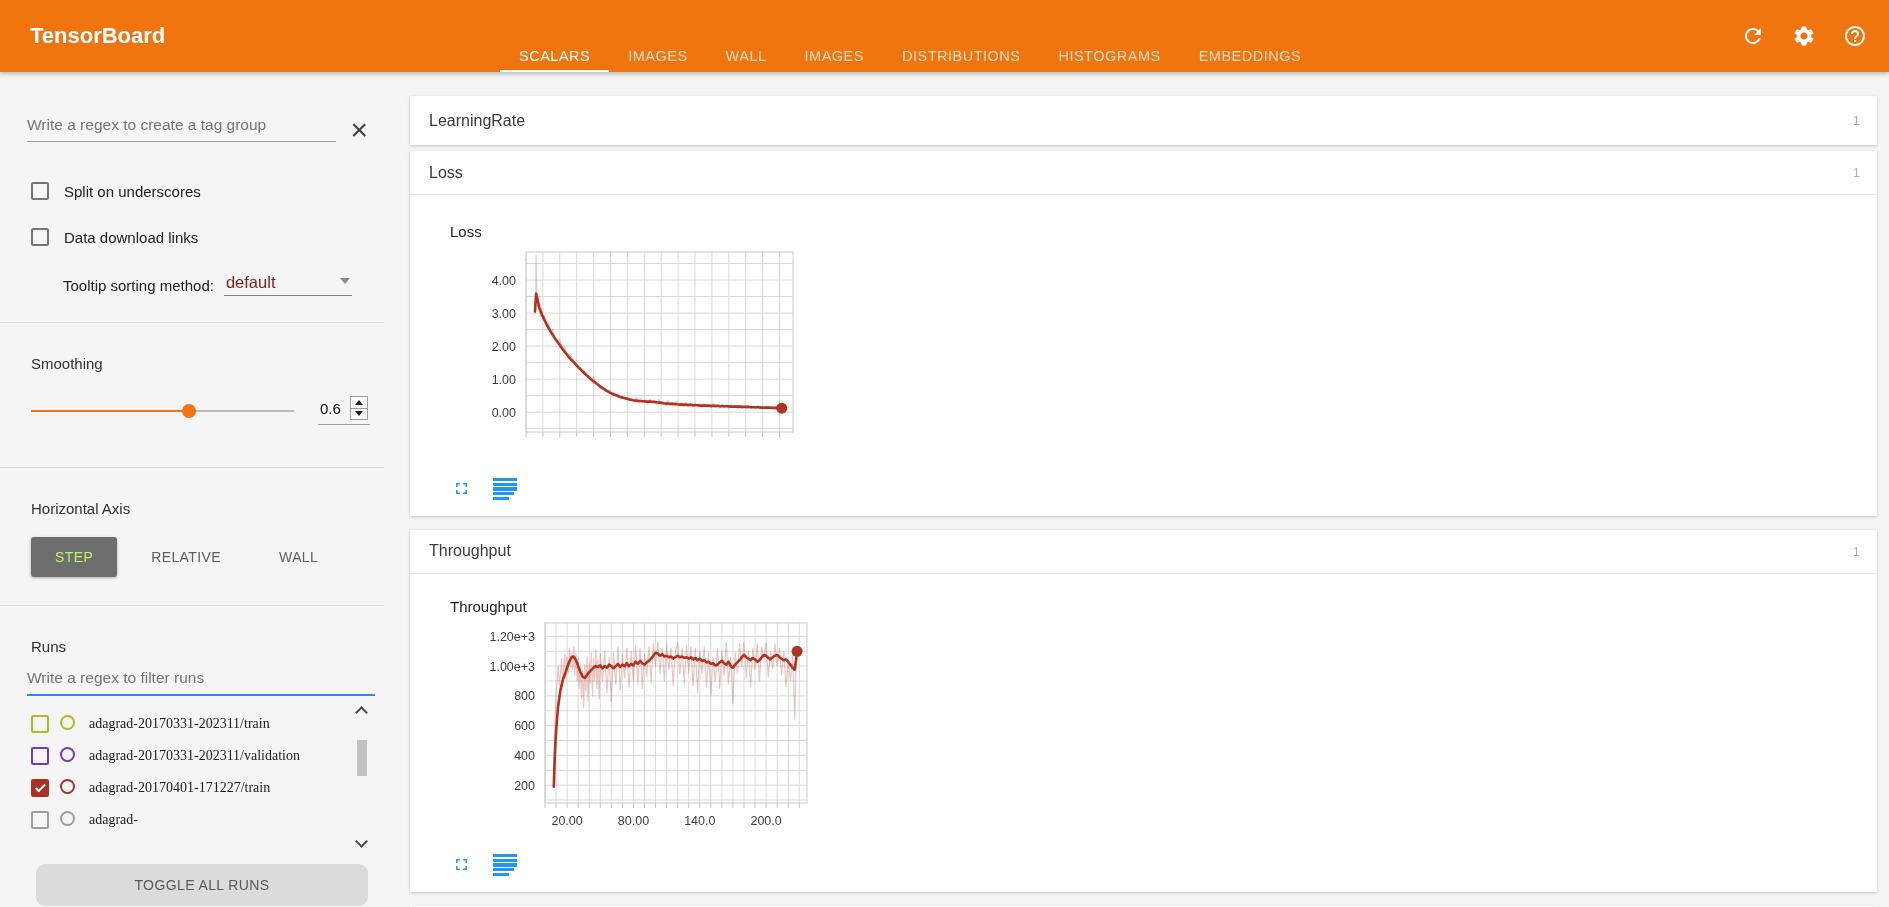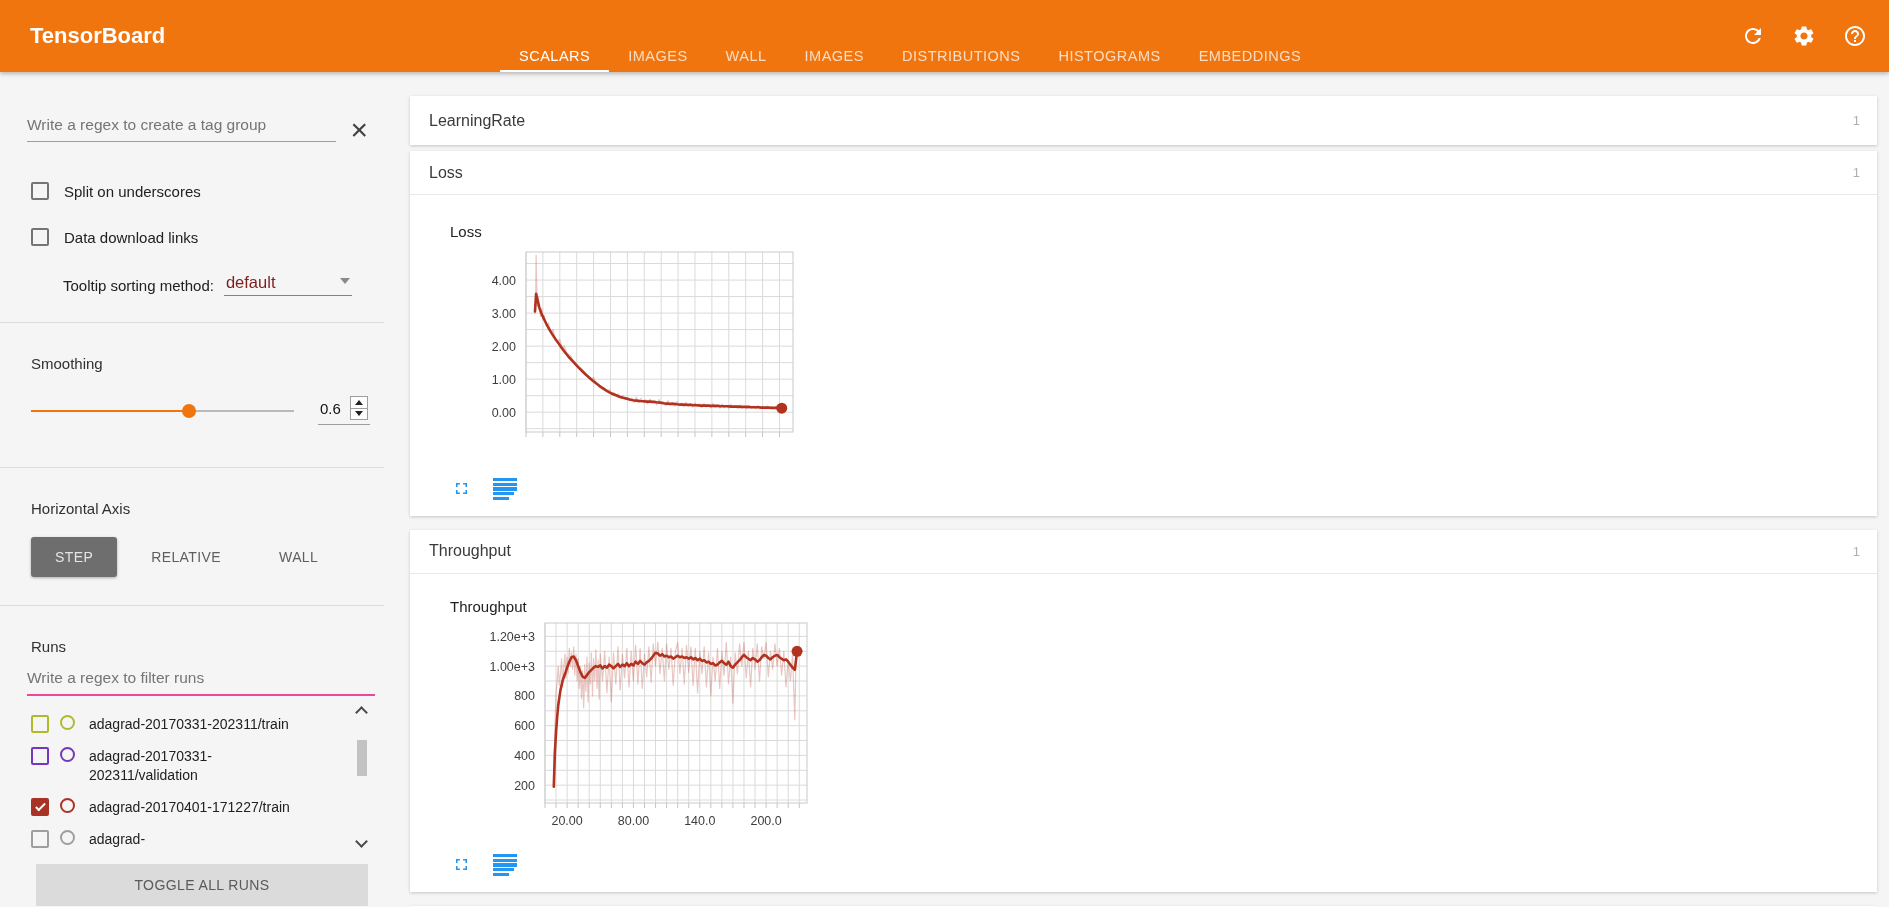--- a/index.html
+++ b/index.html
@@ -64,46 +64,46 @@
     flex-direction:column; cursor:pointer; background:#fdfdfd; }
   .spin div { flex:1; display:flex; align-items:center; justify-content:center; }
   .spin div:first-child { border-bottom:1px solid #9e9e9e; }
   .tri-up { width:0; height:0; border-left:4px solid transparent;
     border-right:4px solid transparent; border-bottom:5px solid #222; }
   .tri-dn { width:0; height:0; border-left:4px solid transparent;
     border-right:4px solid transparent; border-top:5px solid #222; }
   .axis-btns { display:flex; align-items:center; margin:20px 0 0 31px; }
   .abtn { font-size:14px; letter-spacing:.4px; padding:12px 24px; border-radius:3px;
     color:#5f5f5f; cursor:pointer; }
-  .abtn.active { background:#6e6e6e; color:#e5e5e5;
+  .abtn.active { background:#6e6e6e; color:#bef264;
     box-shadow:0 1px 3px rgba(0,0,0,.3); }
   .abtn + .abtn { margin-left:10px; }
   .runs-filter { display:flex; margin:14px 9px 0 27px; }
-  .runs-filter .line-input { border-bottom:2px solid #ec4899; }
+  .runs-filter .line-input { border-bottom:2px solid #3b82f6; }
   .run-list { position:relative; margin:6px 14px 0 31px; height:152px;
-    overflow:hidden; width:339px; }
+    overflow:hidden; width:339px;font-family:Liberation Serif, serif; }
   .run-item { display:flex; align-items:flex-start; margin-top:13px; cursor:pointer; }
   .run-item .rcbox { width:18px; height:18px; border-radius:2px; flex:none;
     border:2px solid; display:flex; align-items:flex-start; justify-content:center; }
   .run-item .check { width:5px; height:10px; border-right:2px solid #fff;
     border-bottom:2px solid #fff; transform:rotate(45deg); margin-top:1px; }
   .run-item .ring { width:15px; height:15px; border-radius:50%; border:2px solid;
     flex:none; margin:0 0 0 11px; }
   .run-item .rname { margin-left:14px; font-size:14px; line-height:1.35;
     color:#212121; max-width:215px; word-break:break-word; }
   .scrollbar { position:absolute; top:0; right:0; width:18px; height:100%; }
   .chev { position:absolute; right:4px; width:9px; height:9px;
     border-right:2px solid #4a4a4a; border-bottom:2px solid #4a4a4a; cursor:pointer; }
   .chev.up { top:6px; transform:rotate(-135deg); }
   .chev.dn { bottom:8px; transform:rotate(45deg); }
   .sthumb { position:absolute; right:3px; top:38px; width:10px; height:36px;
     background:#c2c2c2; cursor:pointer; }
   .toggle-btn { margin:10px 0 0 36px; width:332px; background:#dbdbdb; color:#5a5a5a;
     font-size:14px; letter-spacing:.4px; text-align:center; padding:13px 0;
-    border-radius:1px; cursor:pointer; }
+    border-radius:9px; cursor:pointer; }
 
   
   .card { background:#fff; box-shadow:0 1px 3px rgba(0,0,0,.2); margin-bottom:6px; }
   .card.gap { margin-bottom:14px; }
   .sec-head { height:49px; display:flex; align-items:center; cursor:pointer; }
   .sec-head .stitle { font-size:16px; color:#3a3a3a; margin-left:19px; }
   .sec-head .scount { margin-left:auto; margin-right:17px; font-size:13px; color:#b0b0b0; }
   .card.expanded .sec-head { height:44px; border-bottom:1px solid #e8e8e8; }
   .sec-content { padding:28px 0 16px 40px; }
   .chart-title { font-size:15px; color:#212121; }

